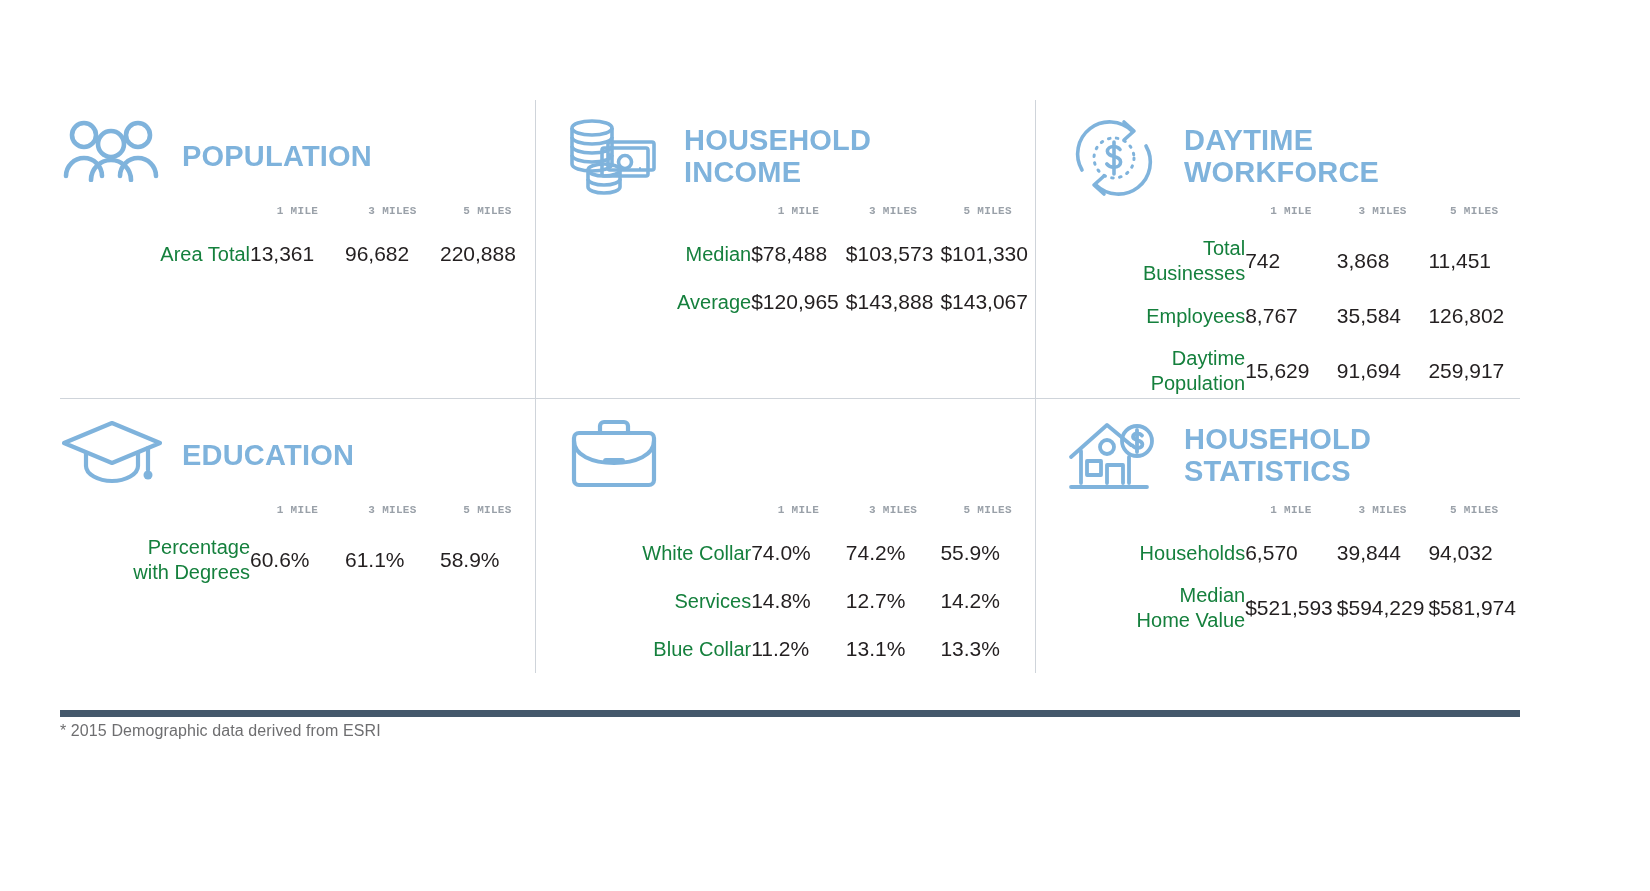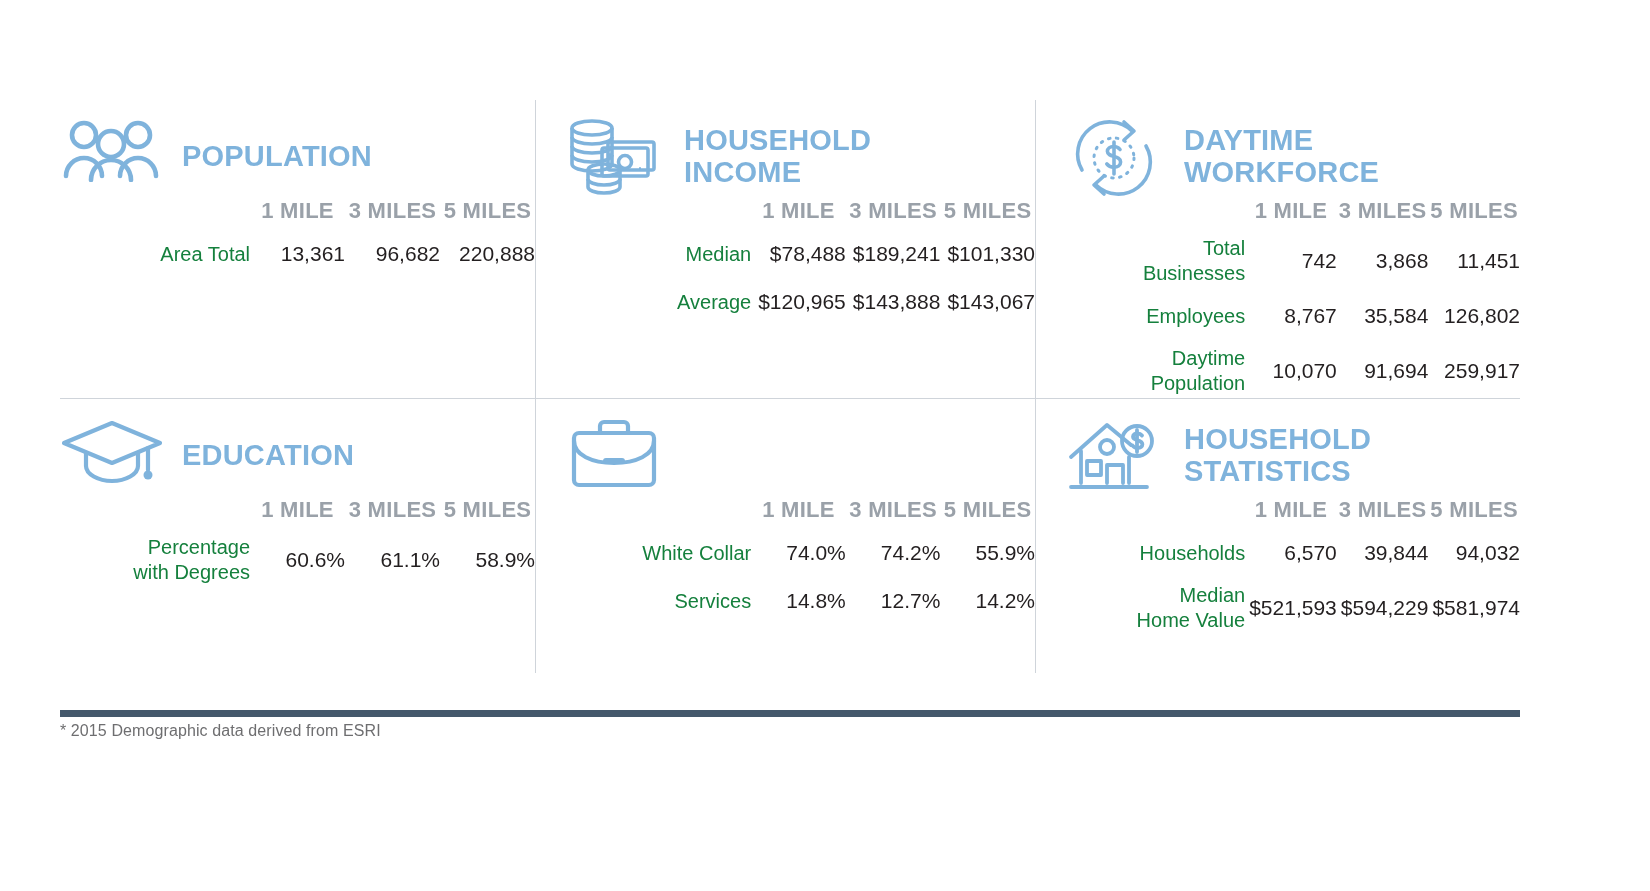--- a/index.html
+++ b/index.html
@@ -88,40 +88,41 @@
   }
 
   table.stats th,
   table.stats td {
     padding: 0;
     vertical-align: middle;
   }
 
   .colhead {
     text-align: center;
-    font-size: 22px;
+    font-size: 11px;
     font-weight: bold;
     color: #9aa1a9;
     letter-spacing: 0.3px;
     height: 38px;
     vertical-align: bottom;
     padding-bottom: 4px;
+    font-family: Liberation Mono, monospace;
   }
 
   .rowlabel {
     text-align: right;
     font-size: 20px;
     color: #15803d;
     line-height: 1.25;
     padding-right: 6px;
     white-space: pre-line;
   }
 
   .value {
-    text-align: right;
+    text-align: left;
     font-size: 21px;
     color: #231f20;
     white-space: nowrap;
   }
 
   tr.datarow { height: 48px; }
   tr.datarow.tall { height: 62px; }
 
   
   col.c-label { width: 40%; }
@@ -232,21 +233,21 @@
             <th></th>
             <th class="colhead">1 MILE</th>
             <th class="colhead">3 MILES</th>
             <th class="colhead">5 MILES</th>
           </tr>
         </thead>
         <tbody>
           <tr class="datarow">
             <td class="rowlabel">Median</td>
             <td class="value">$78,488</td>
-            <td class="value">$189,241</td>
+            <td class="value">$103,573</td>
             <td class="value">$101,330</td>
           </tr>
           <tr class="datarow">
             <td class="rowlabel">Average</td>
             <td class="value">$120,965</td>
             <td class="value">$143,888</td>
             <td class="value">$143,067</td>
           </tr>
         </tbody>
       </table>
@@ -296,21 +297,21 @@
           </tr>
           <tr class="datarow">
             <td class="rowlabel">Employees</td>
             <td class="value">8,767</td>
             <td class="value">35,584</td>
             <td class="value">126,802</td>
           </tr>
           <tr class="datarow tall">
             <td class="rowlabel">Daytime
 Population</td>
-            <td class="value">10,070</td>
+            <td class="value">15,629</td>
             <td class="value">91,694</td>
             <td class="value">259,917</td>
           </tr>
         </tbody>
       </table>
     </div>
 
     <div class="panel col1 row2">
       <div class="panel-head">
         <div class="panel-icon">
@@ -387,20 +388,26 @@
             <td class="rowlabel">White Collar</td>
             <td class="value">74.0%</td>
             <td class="value">74.2%</td>
             <td class="value">55.9%</td>
           </tr>
           <tr class="datarow">
             <td class="rowlabel">Services</td>
             <td class="value">14.8%</td>
             <td class="value">12.7%</td>
             <td class="value">14.2%</td>
+          </tr>
+          <tr class="datarow">
+            <td class="rowlabel">Blue Collar</td>
+            <td class="value">11.2%</td>
+            <td class="value">13.1%</td>
+            <td class="value">13.3%</td>
           </tr>
         </tbody>
       </table>
     </div>
 
     <div class="panel col3 row2">
       <div class="panel-head">
         <div class="panel-icon">
           <svg width="94" height="76" viewBox="0 0 94 76">
             <g fill="none" stroke="#7fb3dc" stroke-width="3.8" stroke-linejoin="round" stroke-linecap="round">

